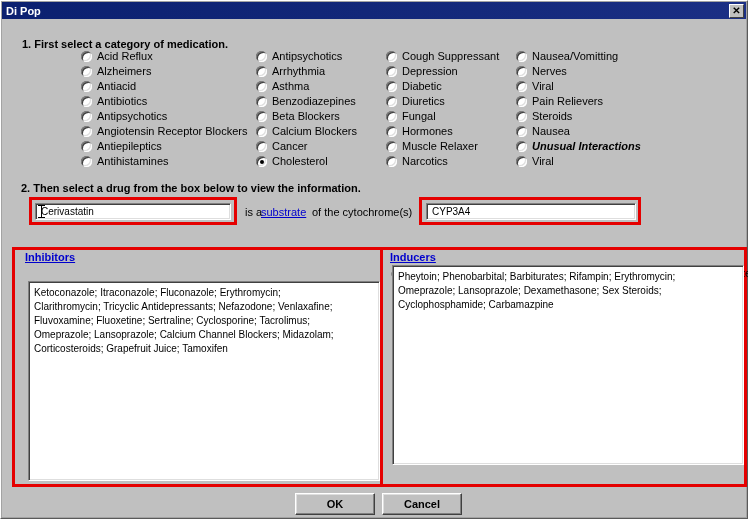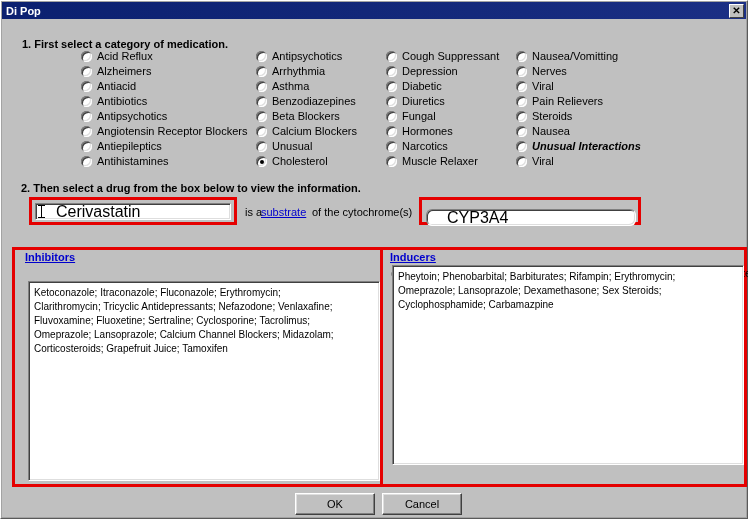--- a/index.html
+++ b/index.html
@@ -166,29 +166,29 @@
   #cyp-redbox  { left: 417px; top: 0px; width: 222px; height: 28px; }
 
   .textfield {
     position: absolute;
     background: #ffffff;
     border-left: 1px solid #808080;
     border-top: 1px solid #808080;
     border-right: 1px solid #ffffff;
     border-bottom: 1px solid #ffffff;
     box-shadow: inset 1px 1px 0 0 #404040, inset -1px -1px 0 0 #dedede;
-    font-size: 16px;
-    color: #000;
-    padding: 2px 20px;
+    font-size: 10px;
+    color: #000;
+    padding: 2px 5px;
     box-sizing: border-box;
     font-family: "Liberation Sans", sans-serif;
     outline: none;
   }
   #drug-input { left: 33px; top: 6px; width: 196px; height: 17px; }
-  #cyp-input  { left: 424px; top: 12px; width: 210px; height: 17px; border-radius: 6px; }
+  #cyp-input  { left: 424px; top: 6px; width: 210px; height: 17px; }
 
   .caret {
     position: absolute;
     left: 36px;
     top: 8px;
     width: 7px;
     height: 13px;
     pointer-events: none;
     z-index: 6;
   }
@@ -289,20 +289,21 @@
     border-bottom: 1px solid #404040;
     box-shadow: inset -1px -1px 0 0 #808080, inset 1px 1px 0 0 #dedede;
     font-family: "Liberation Sans", sans-serif;
     font-size: 11px;
     color: #000;
     display: flex;
     align-items: center;
     justify-content: center;
     cursor: default;
     box-sizing: border-box;
+    font-weight: bold;
   }
   #ok-button     { left: 293px; top: 474px; width: 80px; }
   #cancel-button { left: 380px; top: 474px; width: 80px; }
 </style>
 </head>
 <body>
 
 <div id="app">
 
   <div class="titlebar">
@@ -371,21 +372,21 @@
         <div class="radio-row">
           <span class="radio-mark"></span>
           <span class="radio-label">Beta Blockers</span>
         </div>
         <div class="radio-row">
           <span class="radio-mark"></span>
           <span class="radio-label">Calcium Blockers</span>
         </div>
         <div class="radio-row">
           <span class="radio-mark"></span>
-          <span class="radio-label">Unusual</span>
+          <span class="radio-label">Cancer</span>
         </div>
         <div class="radio-row checked">
           <span class="radio-mark"></span>
           <span class="radio-label">Cholesterol</span>
         </div>
       </div>
 
       <div class="radio-col c2">
         <div class="radio-row">
           <span class="radio-mark"></span>
@@ -406,25 +407,25 @@
         <div class="radio-row">
           <span class="radio-mark"></span>
           <span class="radio-label">Fungal</span>
         </div>
         <div class="radio-row">
           <span class="radio-mark"></span>
           <span class="radio-label">Hormones</span>
         </div>
         <div class="radio-row">
           <span class="radio-mark"></span>
+          <span class="radio-label">Muscle Relaxer</span>
+        </div>
+        <div class="radio-row">
+          <span class="radio-mark"></span>
           <span class="radio-label">Narcotics</span>
-        </div>
-        <div class="radio-row">
-          <span class="radio-mark"></span>
-          <span class="radio-label">Muscle Relaxer</span>
         </div>
       </div>
 
       <div class="radio-col c3">
         <div class="radio-row">
           <span class="radio-mark"></span>
           <span class="radio-label">Nausea/Vomitting</span>
         </div>
         <div class="radio-row">
           <span class="radio-mark"></span>

